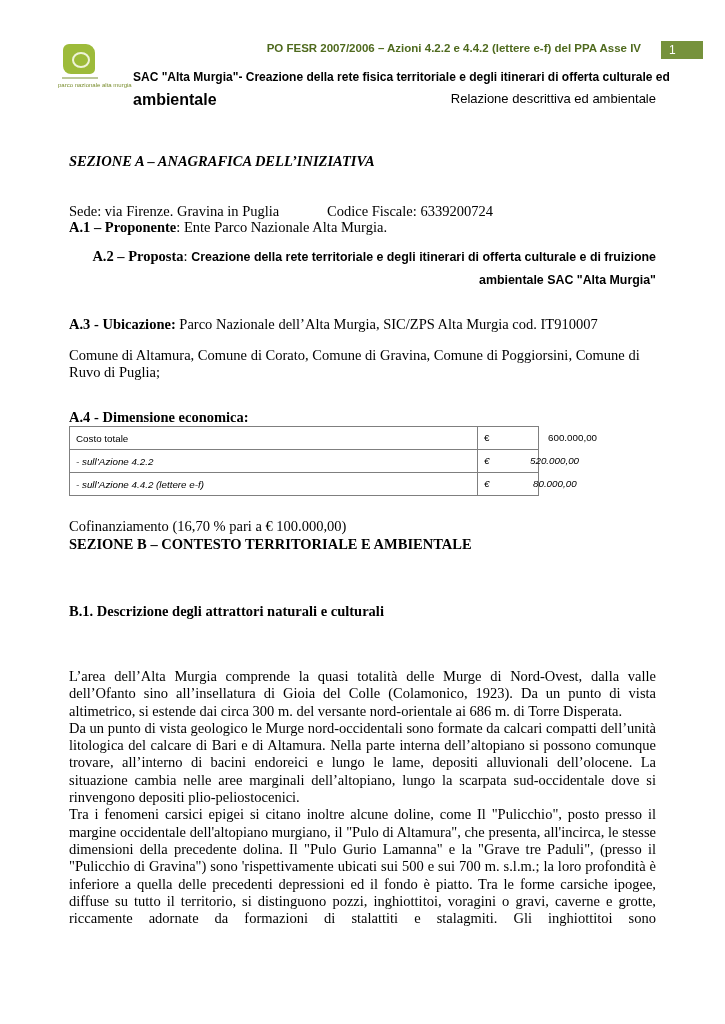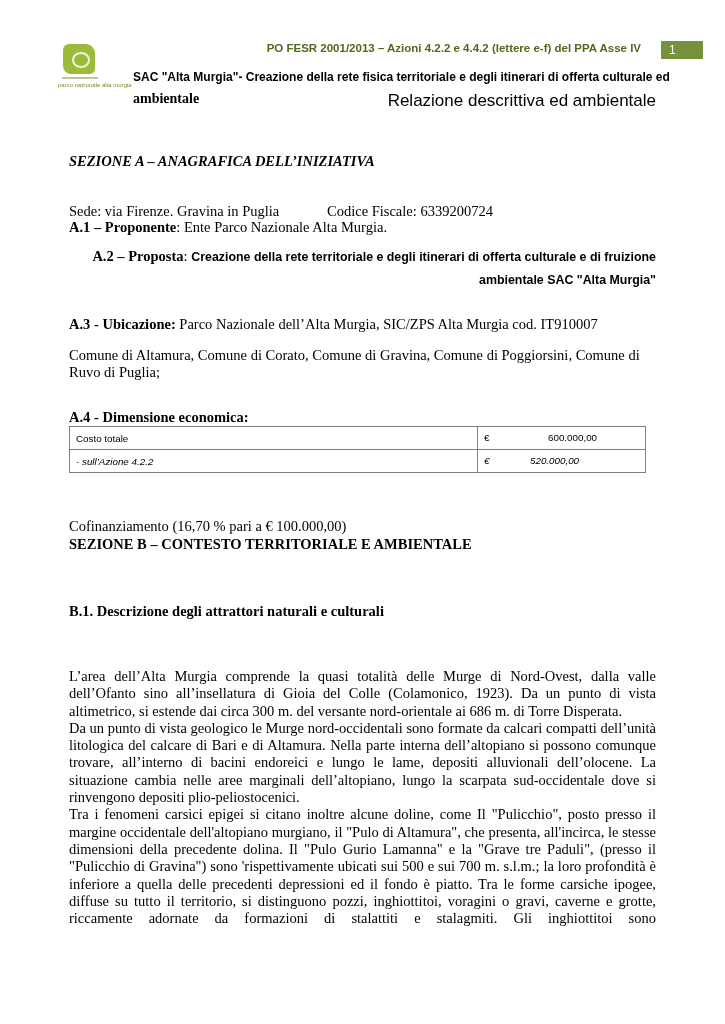--- a/index.html
+++ b/index.html
@@ -10,50 +10,50 @@
 
   .logo { left:58px; top:44px; width:44px; height:50px; }
   .logo-mark { position:absolute; left:5px; top:0; width:32px; height:30px; background:#9dbb3a; border-radius:6px 9px 5px 8px; }
   .logo-mark::after { content:""; position:absolute; left:9px; top:8px; width:14px; height:12px; border:2px solid #eef3d8; border-radius:50%; }
   .logo-line1 { position:absolute; left:4px; top:33px; width:36px; height:2px; background:#bcc89a; }
   .logo-line2 { position:absolute; left:0; top:38px; font-size:6px; color:#7a8e2f; white-space:nowrap; font-family:"Liberation Sans", sans-serif; }
 
   .hdr-top { right:84px; top:42px; font-size:11.5px; font-weight:bold; color:#4f6a1e; white-space:nowrap; }
   .pagebox { left:661px; top:41px; width:42px; height:18px; background:#76923c; color:#fff; font-size:12px; line-height:18px; padding-left:8px; box-sizing:border-box; }
   .hdr-title { left:133px; top:70px; font-size:12px; font-weight:bold; white-space:nowrap; }
-  .hdr-title2 { left:133px; top:91px; font-size:14px; font-weight:bold;font-family:Liberation Serif, serif; }
-  .hdr-sub { right:69px; top:91px; font-size:17px; }
+  .hdr-title2 { left:133px; top:91px; font-size:16px; font-weight:bold; }
+  .hdr-sub { right:69px; top:91px; font-size:13px; }
 
   .h1 { left:69px; font-size:14.5px; font-weight:bold; white-space:nowrap; }
   .p { left:69px; font-size:14.5px; white-space:nowrap; }
   .b { font-weight:bold; }
   .a2 { left:69px; right:69px; top:245px; font-size:14.5px; text-align:right; line-height:22px; }
   .a2 .prop-text { font-family:"Liberation Sans", sans-serif; font-weight:bold; font-size:12.4px; }
 
-  table.econ { position:absolute; left:69px; top:426px; width:577px; border-collapse:collapse; font-family:"Liberation Sans", sans-serif; font-size:9.8px; }
+  table.econ { position:absolute; left:69px; top:426px; width:470px; border-collapse:collapse; font-family:"Liberation Sans", sans-serif; font-size:9.8px; }
   table.econ td { border:1px solid #7f7f7f; height:22px; padding:0 6px; }
   table.econ td.c1 { width:395px; }
   table.econ td.c2 { position:relative; }
   .euro { position:absolute; left:6px; top:5px; }
   .amt { position:absolute; left:70px; top:5px; }
   .it { font-style:italic; }
 
   .body { position:absolute; left:69px; width:587px; font-family:"Liberation Serif", serif; font-size:14.5px; line-height:17.3px; text-align:justify; }
   .body p { margin:0; text-align-last:left; }
 </style>
 </head>
 <body>
 
 <div class="abs logo">
   <div class="logo-mark"></div>
   <div class="logo-line1"></div>
   <div class="logo-line2">parco nazionale alta murgia</div>
 </div>
 
-<div class="abs hdr-top sans">PO FESR 2001/2013 – Azioni 4.2.2 e 4.4.2 (lettere e-f) del PPA Asse IV</div>
+<div class="abs hdr-top sans">PO FESR 2007/2006 – Azioni 4.2.2 e 4.4.2 (lettere e-f) del PPA Asse IV</div>
 <div class="abs pagebox sans">1</div>
 <div class="abs hdr-title sans">SAC "Alta Murgia"- Creazione della rete fisica territoriale e degli itinerari di offerta culturale ed</div>
 <div class="abs hdr-title2 sans">ambientale</div>
 <div class="abs hdr-sub sans">Relazione descrittiva ed ambientale</div>
 
 <div class="abs h1 serif" style="top:153px;font-style:italic;">SEZIONE A – ANAGRAFICA DELL’INIZIATIVA</div>
 
 <div class="abs p serif" style="top:186px;margin-top:33px;">
   <span class="b">A.1 – Proponente</span><span>: Ente Parco Nazionale Alta Murgia.</span>
 </div>
@@ -81,20 +81,27 @@
           <span class="amt">600.000,00</span>
         </td>
   </tr>
   <tr>
     <td class="c1 it"> - sull’Azione 4.2.2</td>
     <td class="c2 it">
           <span class="euro">€</span>
           <span class="amt" style="left:52px;">520.000,00</span>
         </td>
   </tr>
+  <tr>
+    <td class="c1 it"> - sull’Azione 4.4.2 (lettere e-f)</td>
+    <td class="c2 it">
+          <span class="euro">€</span>
+          <span class="amt" style="left:55px;">80.000,00</span>
+        </td>
+  </tr>
 </tbody>
   </table>
 
 <div class="abs p serif" style="top:518px;">Cofinanziamento (16,70  %  pari a € 100.000,00)</div>
 
 <div class="abs h1 serif" style="top:536px;">SEZIONE B – CONTESTO TERRITORIALE E AMBIENTALE</div>
 <div class="abs h1 serif" style="top:603px;">B.1. Descrizione degli attrattori naturali  e culturali</div>
 
 <div class="body" style="top:636px;margin-top:32px;">
   <p>L’area dell’Alta Murgia comprende la quasi totalità delle Murge di Nord-Ovest, dalla valle dell’Ofanto sino all’insellatura di Gioia del Colle (Colamonico, 1923). Da un punto di vista altimetrico, si estende dai circa 300 m. del versante nord-orientale ai 686 m. di Torre Disperata.</p>

